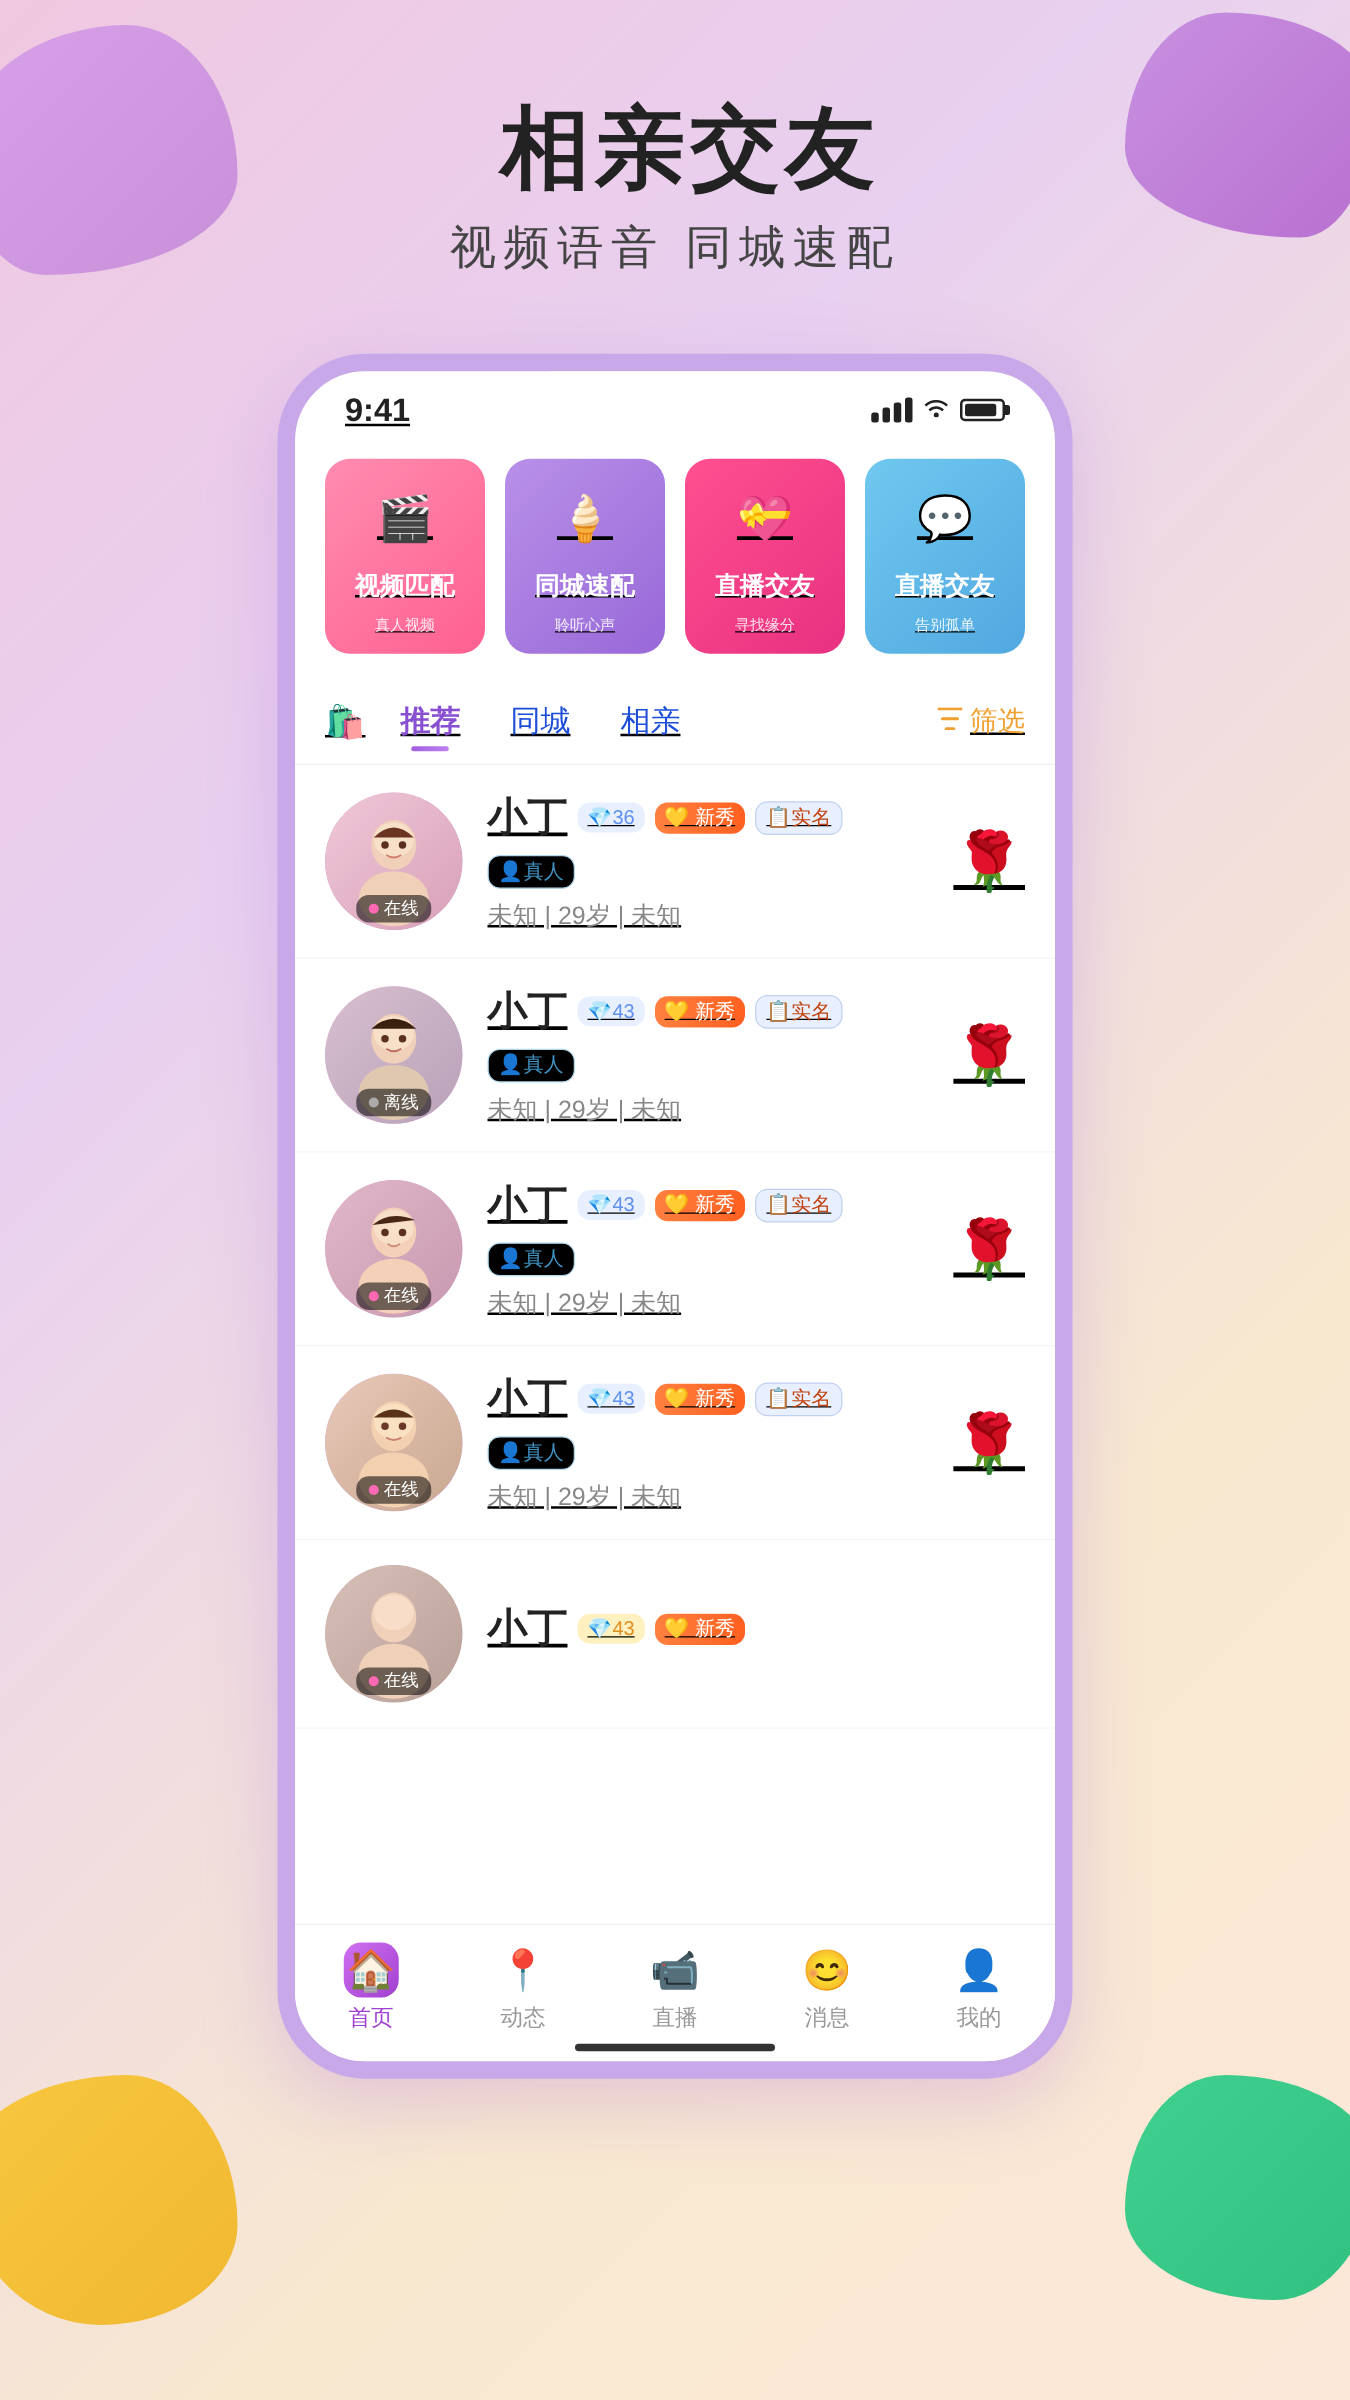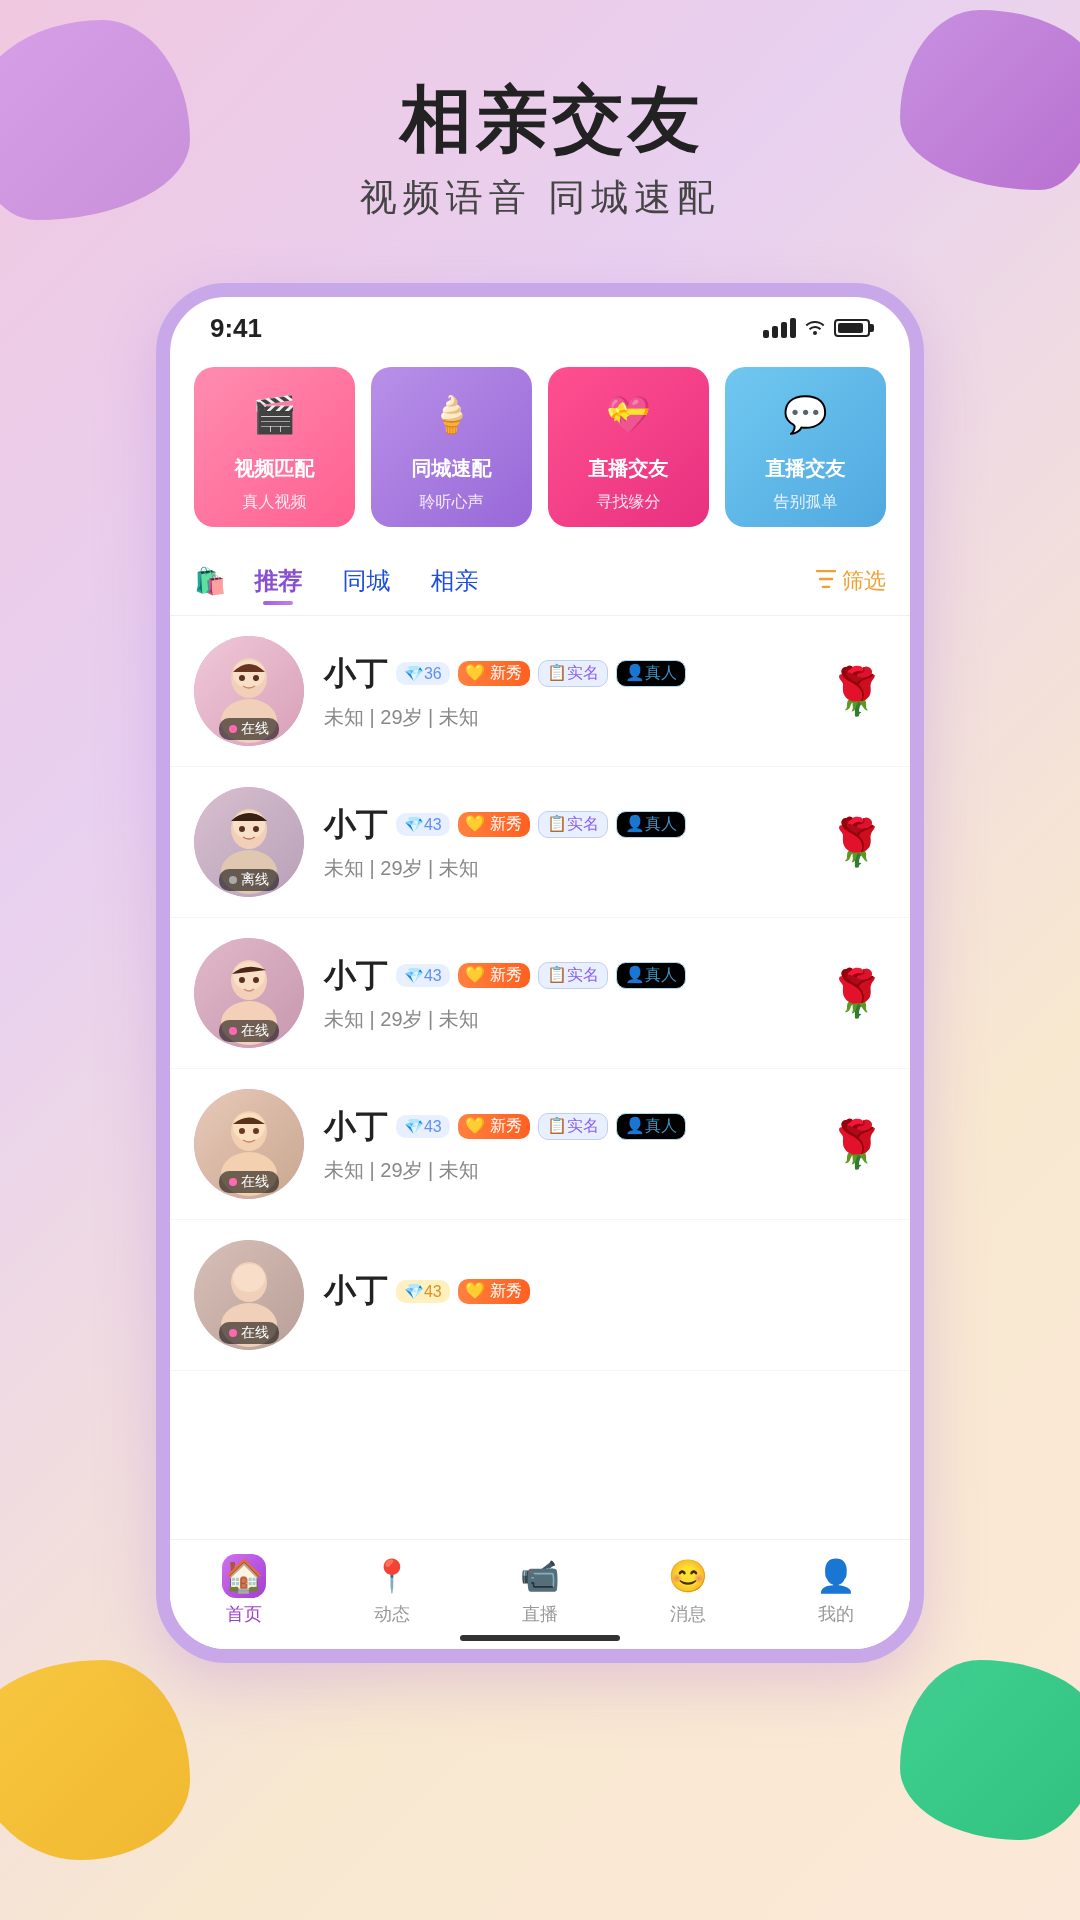--- a/index.html
+++ b/index.html
@@ -71,28 +71,29 @@
 
     
     .phone-wrapper {
       position: relative;
       z-index: 2;
       display: flex;
       justify-content: center;
       margin-top: 20px;
     }
     .phone-frame {
-      width: 768px;
+      width: 636px;
       height: 1380px;
       background: white;
       border-radius: 70px;
       border: 14px solid #c8a8e8;
       position: relative;
       overflow: hidden;
       box-shadow: 0 20px 60px rgba(180, 120, 220, 0.3);
+      text-decoration: underline;
     }
 
     
     .phone-notch {
       position: absolute;
       top: 0;
       left: 50%;
       transform: translateX(-50%);
       width: 200px;
       height: 36px;
@@ -197,21 +198,21 @@
       justify-content: center;
       font-size: 36px;
     }
     .action-title {
       font-size: 20px;
       font-weight: 600;
       color: white;
       text-align: center;
     }
     .action-subtitle {
-      font-size: 16px;
+      font-size: 12px;
       color: rgba(255,255,255,0.85);
       text-align: left;
     }
 
     
     .tab-section {
       display: flex;
       align-items: center;
       padding: 10px 24px;
       border-bottom: 1px solid #f0f0f0;
@@ -328,21 +329,21 @@
       background: #e8f0ff;
       color: #6090f0;
       text-align: center;
     }
     .badge-new {
       background: linear-gradient(90deg, #ff8040, #ff6020);
       color: white;
     }
     .badge-real {
       background: #e8f0ff;
-      color: #8b5cf6;
+      color: #c2410c;
       border: 1px solid #c0d0f0;
     }
     .badge-verified {
       background: #000000;
       color: #4090c0;
       border: 1px solid #b0d8f0;
     }
     .user-details {
       font-size: 20px;
       color: #888;

